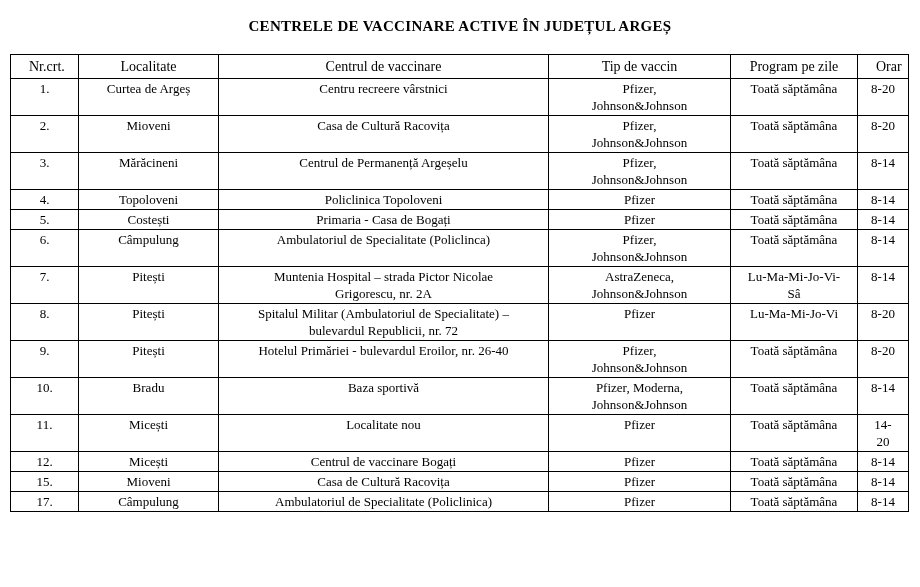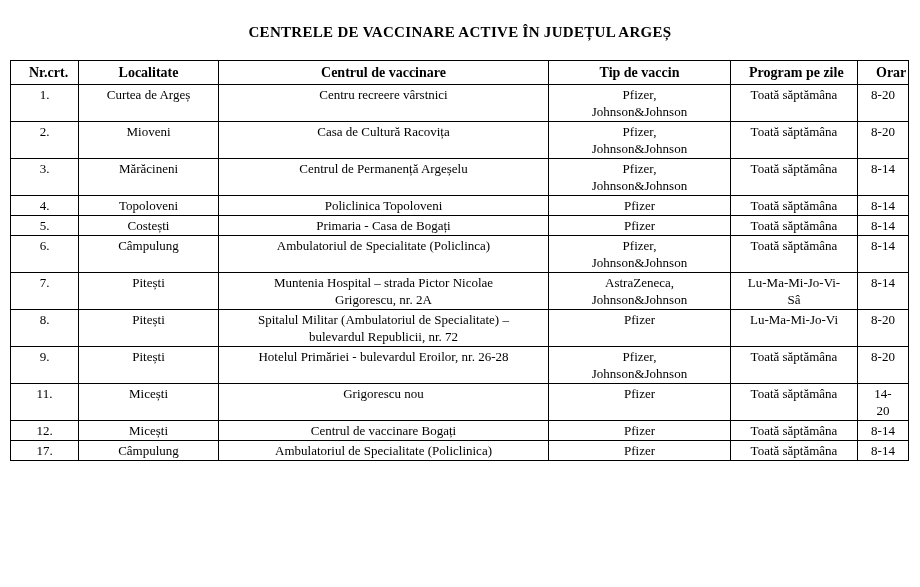--- a/index.html
+++ b/index.html
@@ -7,42 +7,42 @@
     width: 920px; height: 587px;
     background: #ffffff; overflow: hidden;
     font-family: "Liberation Serif", "DejaVu Serif", serif;
     color: #000000;
   }
   .doc-title {
     text-align: center;
     font-weight: bold;
     font-size: 15px;
     line-height: 18px;
-    margin-top: 23px;
+    margin-top: 17px;
     margin-bottom: 19px;
     letter-spacing: 0.3px;
   }
   table.vax-table {
     border-collapse: collapse;
     table-layout: fixed;
     width: 898px;
     margin-left: 10px;
   }
   .vax-table th, .vax-table td {
     border: 1px solid #000000;
     text-align: center;
     vertical-align: top;
     font-size: 13px;
     line-height: 17px;
     padding: 1px 2px;
     white-space: pre-line;
     overflow: hidden;
   }
   .vax-table th {
-    font-weight: bold;
+    font-weight: normal;
     font-size: 14px;
     padding: 3px 18px;
     white-space: nowrap;
   }
   col.c-nr    { width: 68px; }
   col.c-loc   { width: 140px; }
   col.c-cen   { width: 330px; }
   col.c-vac   { width: 182px; }
   col.c-prog  { width: 127px; }
   col.c-orar  { width: 51px; }
@@ -140,39 +140,56 @@
         <td>Pitești</td>
         <td>Spitalul Militar (Ambulatoriul de Specialitate) –
 bulevardul Republicii, nr. 72</td>
         <td>Pfizer</td>
         <td>Lu-Ma-Mi-Jo-Vi</td>
         <td>8-20</td>
       </tr>
       <tr>
         <td>9.</td>
         <td>Pitești</td>
-        <td>Hotelul Primăriei - bulevardul Eroilor, nr. 26-28</td>
-        <td>Pfizer,
-Johnson&amp;Johnson</td>
-        <td>Toată săptămâna</td>
-        <td>8-20</td>
+        <td>Hotelul Primăriei - bulevardul Eroilor, nr. 26-40</td>
+        <td>Pfizer,
+Johnson&amp;Johnson</td>
+        <td>Toată săptămâna</td>
+        <td>8-20</td>
+      </tr>
+      <tr>
+        <td>10.</td>
+        <td>Bradu</td>
+        <td>Baza sportivă</td>
+        <td>Pfizer, Moderna,
+Johnson&amp;Johnson</td>
+        <td>Toată săptămâna</td>
+        <td>8-14</td>
       </tr>
       <tr>
         <td>11.</td>
         <td>Micești</td>
-        <td>Grigorescu nou</td>
+        <td>Localitate nou</td>
         <td>Pfizer</td>
         <td>Toată săptămâna</td>
         <td>14-
 20</td>
       </tr>
       <tr>
         <td>12.</td>
         <td>Micești</td>
         <td>Centrul de vaccinare Bogați</td>
+        <td>Pfizer</td>
+        <td>Toată săptămâna</td>
+        <td>8-14</td>
+      </tr>
+      <tr>
+        <td>15.</td>
+        <td>Mioveni</td>
+        <td>Casa de Cultură Racovița</td>
         <td>Pfizer</td>
         <td>Toată săptămâna</td>
         <td>8-14</td>
       </tr>
       <tr>
         <td>17.</td>
         <td>Câmpulung</td>
         <td>Ambulatoriul de Specialitate (Policlinica)</td>
         <td>Pfizer</td>
         <td>Toată săptămâna</td>

